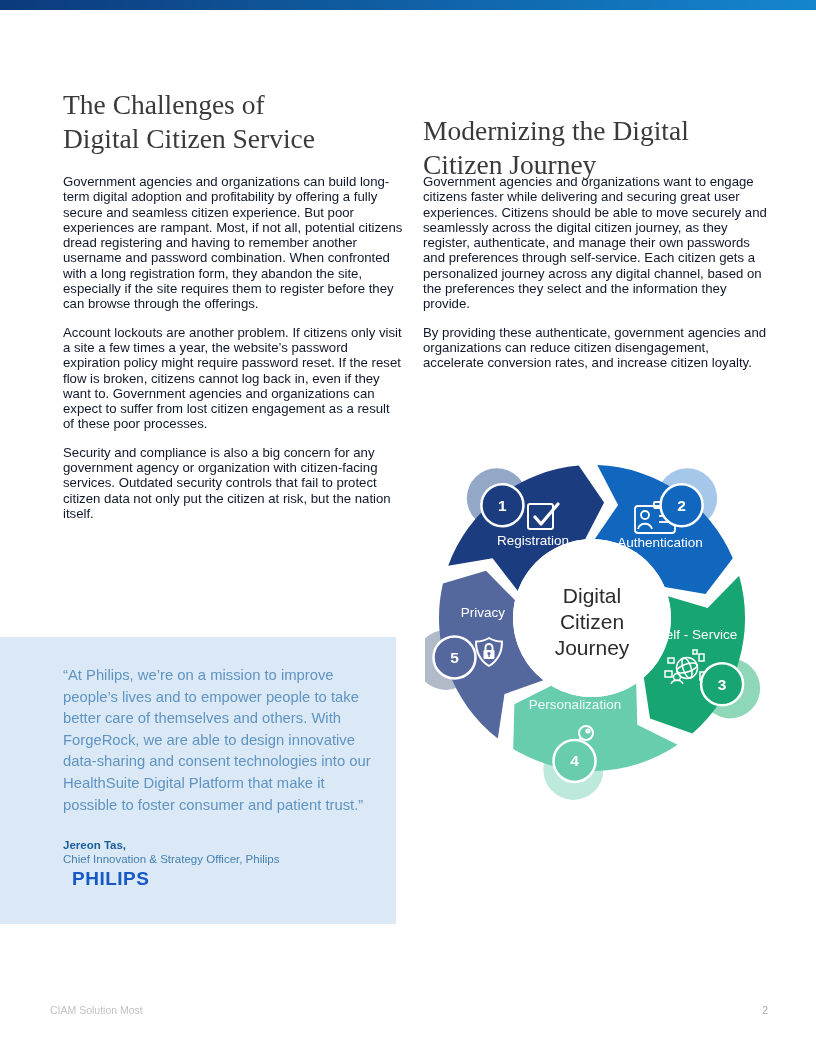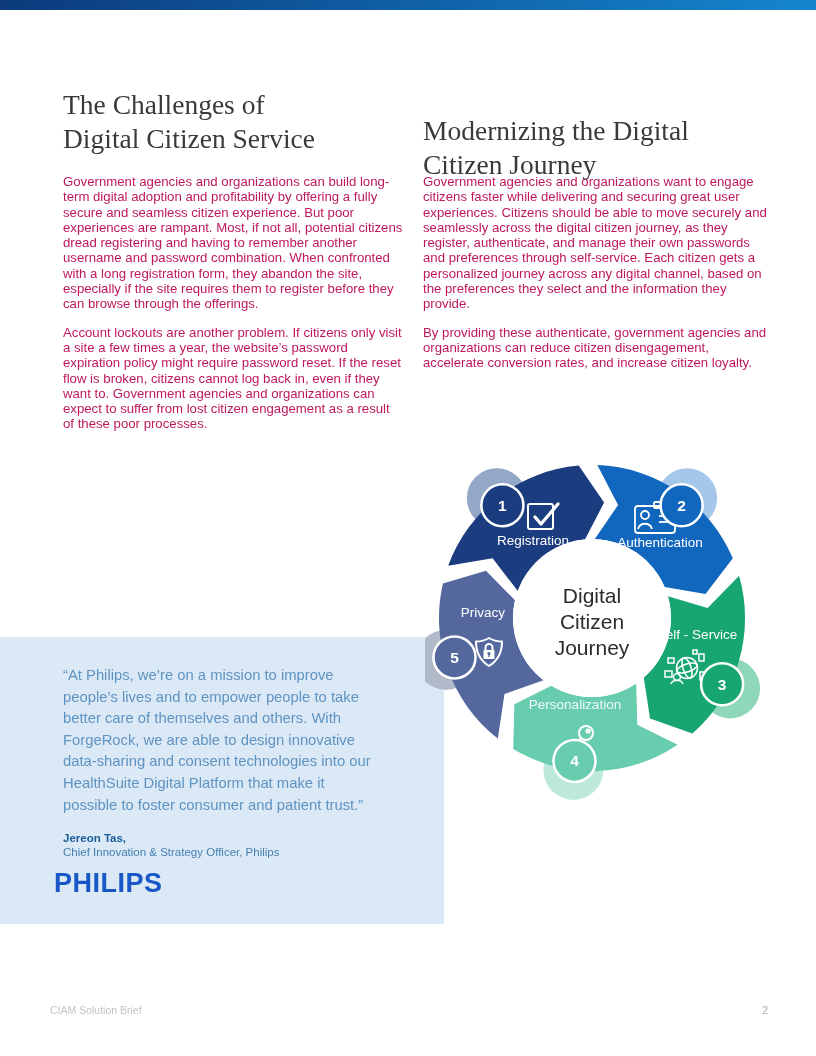--- a/index.html
+++ b/index.html
@@ -8,30 +8,30 @@
     font-family:"Liberation Sans","DejaVu Sans",sans-serif;
     -webkit-font-smoothing:antialiased;
   }
   .topbar { position:absolute; left:0; top:0; width:816px; height:10px; }
 
   .heading { position:absolute; margin:0; font-weight:300; font-size:27.5px; line-height:34px; color:#3a3a3c;font-family:Liberation Serif, serif; }
   .heading span { display:block; }
   .head-left  { left:63px;  top:88px; width:350px; }
   .head-right { left:423px; top:88px; width:350px;margin-top:26px; }
 
-  .body-col { position:absolute; font-size:13.2px; line-height:15.3px; color:#be185d; }
+  .body-col { position:absolute; font-size:13.2px; line-height:15.3px; color:#0f172a; }
   .body-left  { left:63px;  top:174px; width:340px; }
   .body-right { left:423px; top:174px; width:347px; }
   .body-col p { margin:0 0 13px 0; }
 
-  .quote-box { position:absolute; left:0; top:637px; width:396px; height:287px;padding-left:48px; }
+  .quote-box { position:absolute; left:0; top:637px; width:396px; height:287px; }
   .quote-text { position:absolute; left:63px; top:28px; width:315px; font-size:14.8px; line-height:21.6px; }
   .attr { position:absolute; left:63px; top:194px; font-size:11.5px; line-height:14px; }
-  .attr-name { font-weight:bold; }
-  .philips-logo { position:absolute; left:54px; top:231px; font-size:27px; font-weight:bold; letter-spacing:0.5px; }
+  .attr-name { font-weight:bold;margin-top:7px; }
+  .philips-logo { position:absolute; left:72px; top:231px; font-size:19px; font-weight:bold; letter-spacing:0.5px; }
 
   .diagram { position:absolute; left:425px; top:450px; width:345px; height:360px; }
   .diagram svg { display:block; }
   svg text { font-family:"Liberation Sans","DejaVu Sans",sans-serif; }
   .seg-label { font-size:13.5px; }
   .badge-num { font-size:15.5px; font-weight:bold; }
   .center-line { font-size:21px; fill:#2c2c2e; }
 
   .footer-left { position:absolute; left:50px; top:1004px; font-size:10.5px; color:#c3c3c3; }
   .footer-page { position:absolute; right:48px; top:1004px; font-size:10.5px; color:#aaaaaa; }
@@ -47,20 +47,21 @@
 </h1>
 
 <h1 class="heading head-right">
   <span>Modernizing the Digital</span>
   <span>Citizen Journey</span>
 </h1>
 
 <div class="body-col body-left">
   <p>Government agencies and organizations can build long-term digital adoption and profitability by offering a fully secure and seamless citizen experience. But poor experiences are rampant. Most, if not all, potential citizens dread registering and having to remember another username and password combination. When confronted with a long registration form, they abandon the site, especially if the site requires them to register before they can browse through the offerings.</p>
   <p>Account lockouts are another problem. If citizens only visit a site a few times a year, the website’s password expiration policy might require password reset. If the reset flow is broken, citizens cannot log back in, even if they want to. Government agencies and organizations can expect to suffer from lost citizen engagement as a result of these poor processes.</p>
+  <p>Security and compliance is also a big concern for any government agency or organization with citizen-facing services. Outdated security controls that fail to protect citizen data not only put the citizen at risk, but the nation itself.</p>
 </div>
 
 <div class="body-col body-right">
   <p>Government agencies and organizations want to engage citizens faster while delivering and securing great user experiences. Citizens should be able to move securely and seamlessly across the digital citizen journey, as they register, authenticate, and manage their own passwords and preferences through self-service. Each citizen gets a personalized journey across any digital channel, based on the preferences they select and the information they provide.</p>
   <p>By providing these authenticate, government agencies and organizations can reduce citizen disengagement, accelerate conversion rates, and increase citizen loyalty.</p>
 </div>
 
 <div class="quote-box" style="background: rgb(219, 233, 246);">
   <div class="quote-text" style="color: rgb(95, 147, 193);">“At Philips, we’re on a mission to improve people’s lives and to empower people to take better care of themselves and others. With ForgeRock, we are able to design innovative data-sharing and consent technologies into our HealthSuite Digital Platform that make it possible to foster consumer and patient trust.”</div>
   <div class="attr">
@@ -145,14 +146,14 @@
       <circle cx="149.5" cy="310.9" r="21" fill="#68ccae" stroke="#fff" stroke-width="2.5"></circle>
       <text class="badge-num" x="149.5" y="316.4" text-anchor="middle" fill="#fff">4</text>
       </g>
       <g>
       <circle cx="29.5" cy="207.4" r="21" fill="#54689e" stroke="#fff" stroke-width="2.5"></circle>
       <text class="badge-num" x="29.5" y="212.9" text-anchor="middle" fill="#fff">5</text>
       </g>
     </svg>
 </div>
 
-<div class="footer-left">CIAM Solution Brief</div>
+<div class="footer-left">CIAM Solution Most</div>
 <div class="footer-page">2</div>
 
 </body></html>

